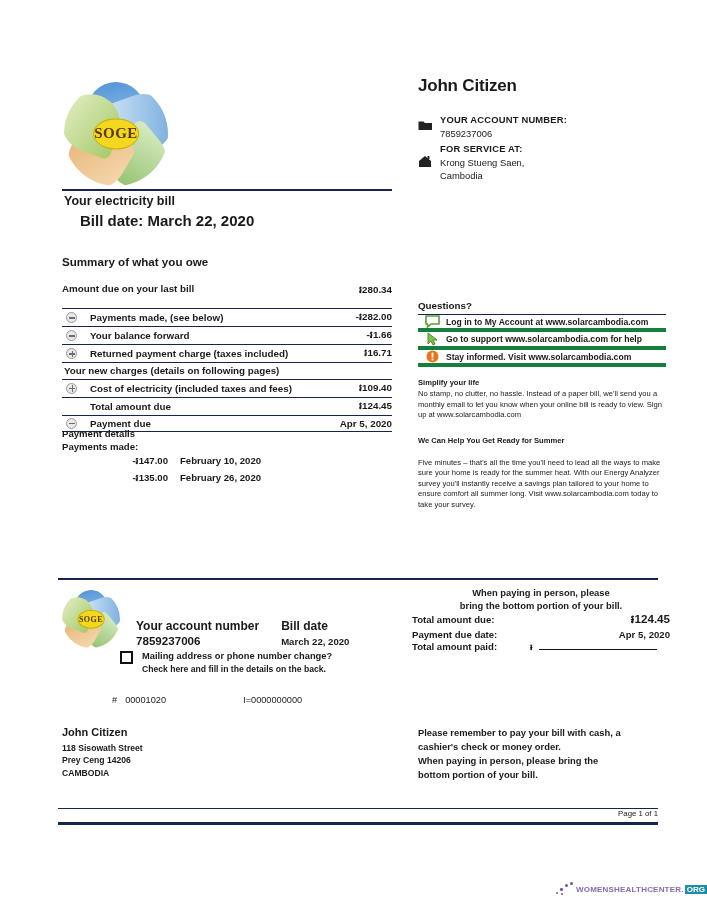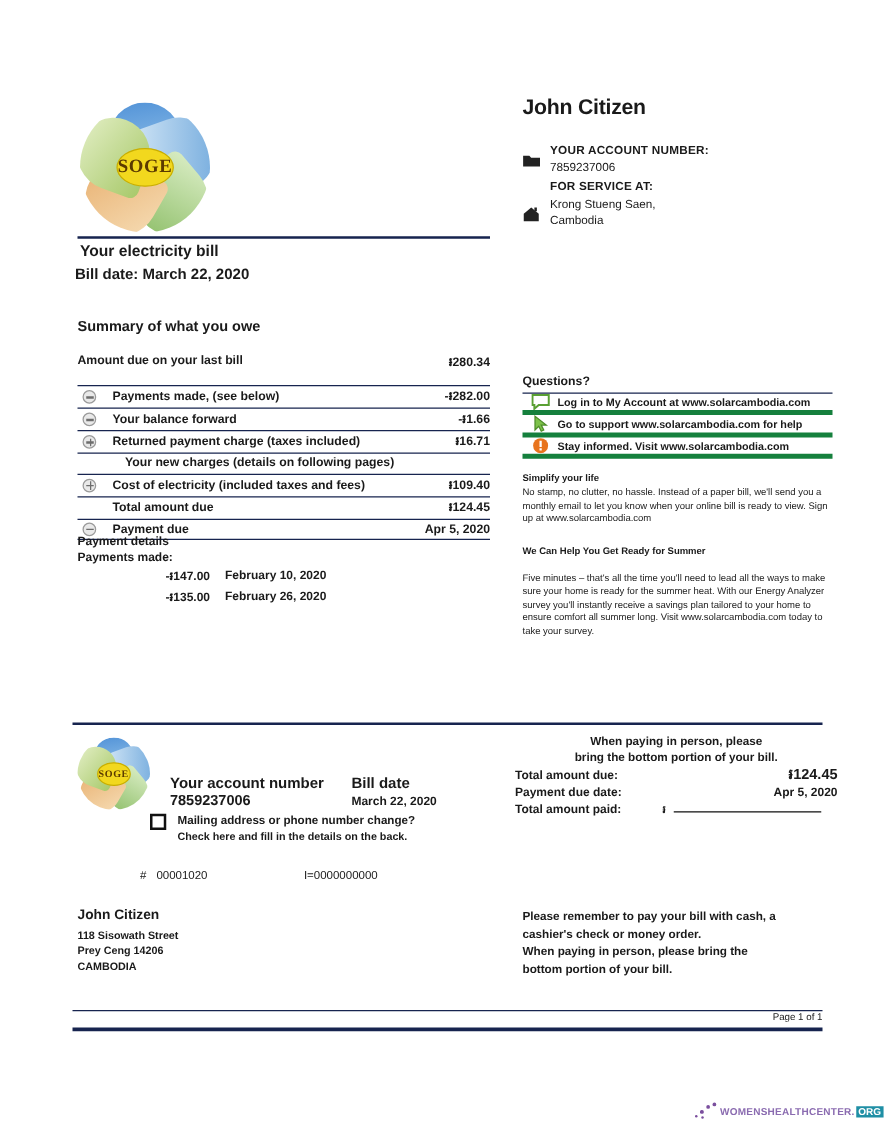--- a/index.html
+++ b/index.html
@@ -35,40 +35,40 @@
   .logo-lg { width: 104px; height: 104px; }
   .logo-lg .core { width: 44%; height: 30%; font-size: 15px; }
   .logo-sm { width: 58px; height: 58px; }
   .logo-sm .core { width: 46%; height: 32%; font-size: 8px; }
 
   
   .hdr-left  { position: absolute; left: 64px; top: 82px; }
   .hdr-right { position: absolute; left: 418px; top: 76px; width: 250px; }
   .cust-name { font-size: 17px; font-weight: bold; letter-spacing: -.2px; }
   .acct-block { margin-top: 17px; }
-  .acct-row { display: flex; align-items: flex-end; margin-bottom: 2px; }
+  .acct-row { display: flex; align-items: center; margin-bottom: 2px; }
   .acct-ico { width: 22px; flex: 0 0 22px; padding-top: 1px; }
   .acct-txt { font-size: 9.4px; line-height: 13.5px; }
   .acct-label { font-weight: bold; letter-spacing: .2px; }
 
   .title-rule { position: absolute; left: 62px; top: 189px; width: 330px; height: 2px; }
   .bill-title { position: absolute; left: 64px; top: 194px; font-size: 12.5px; font-weight: bold; }
-  .bill-date  { position: absolute; left: 60px; top: 212px; font-size: 12px; font-weight: bold; }
+  .bill-date  { position: absolute; left: 80px; top: 212px; font-size: 15px; font-weight: bold; }
 
   
   .summary { position: absolute; left: 62px; top: 255px; width: 330px; }
   .sum-title { font-size: 11.6px; font-weight: bold; }
   .sum-sub { display: flex; justify-content: space-between; font-size: 9.8px; font-weight: bold; margin-top: 15px; padding-bottom: 4px; }
   .sum-table { margin-top: 6px; border-top: 1.5px solid #17244f; }
   .sum-row { display: flex; align-items: center; min-height: 16.5px;
              border-bottom: 1px solid #17244f; font-size: 9.8px; font-weight: bold; padding: 1px 0; }
   .sum-ico { flex: 0 0 28px; display: flex; align-items: center; justify-content: flex-start; padding-left: 4px; }
   .sum-lbl { flex: 1 1 auto; }
   .sum-val { flex: 0 0 auto; text-align: right; white-space: nowrap; }
-  .sum-full { padding-left: 2px; margin-left: 36px; }
+  .sum-full { padding-left: 2px; }
   .circ { width: 11px; height: 11px; border-radius: 50%; background: #e9e9e9;
           border: 1px solid #9a9a9a; position: relative; display: inline-block; }
   .circ::before { content: ""; position: absolute; left: 2px; top: 4.2px; width: 6.4px; height: 1.4px; background: #6d6d6d; }
   .circ.plus::after { content: ""; position: absolute; left: 4.6px; top: 1.8px; width: 1.4px; height: 6.4px; background: #6d6d6d; }
 
   
   .paydet { position: absolute; left: 62px; top: 428px; width: 330px; font-size: 9.6px; font-weight: bold; }
   .paydet .hd { margin-bottom: 2px; }
   .pay-line { display: flex; margin-top: 3px; }
   .pay-amt { width: 118px; text-align: right; padding-right: 12px; }

